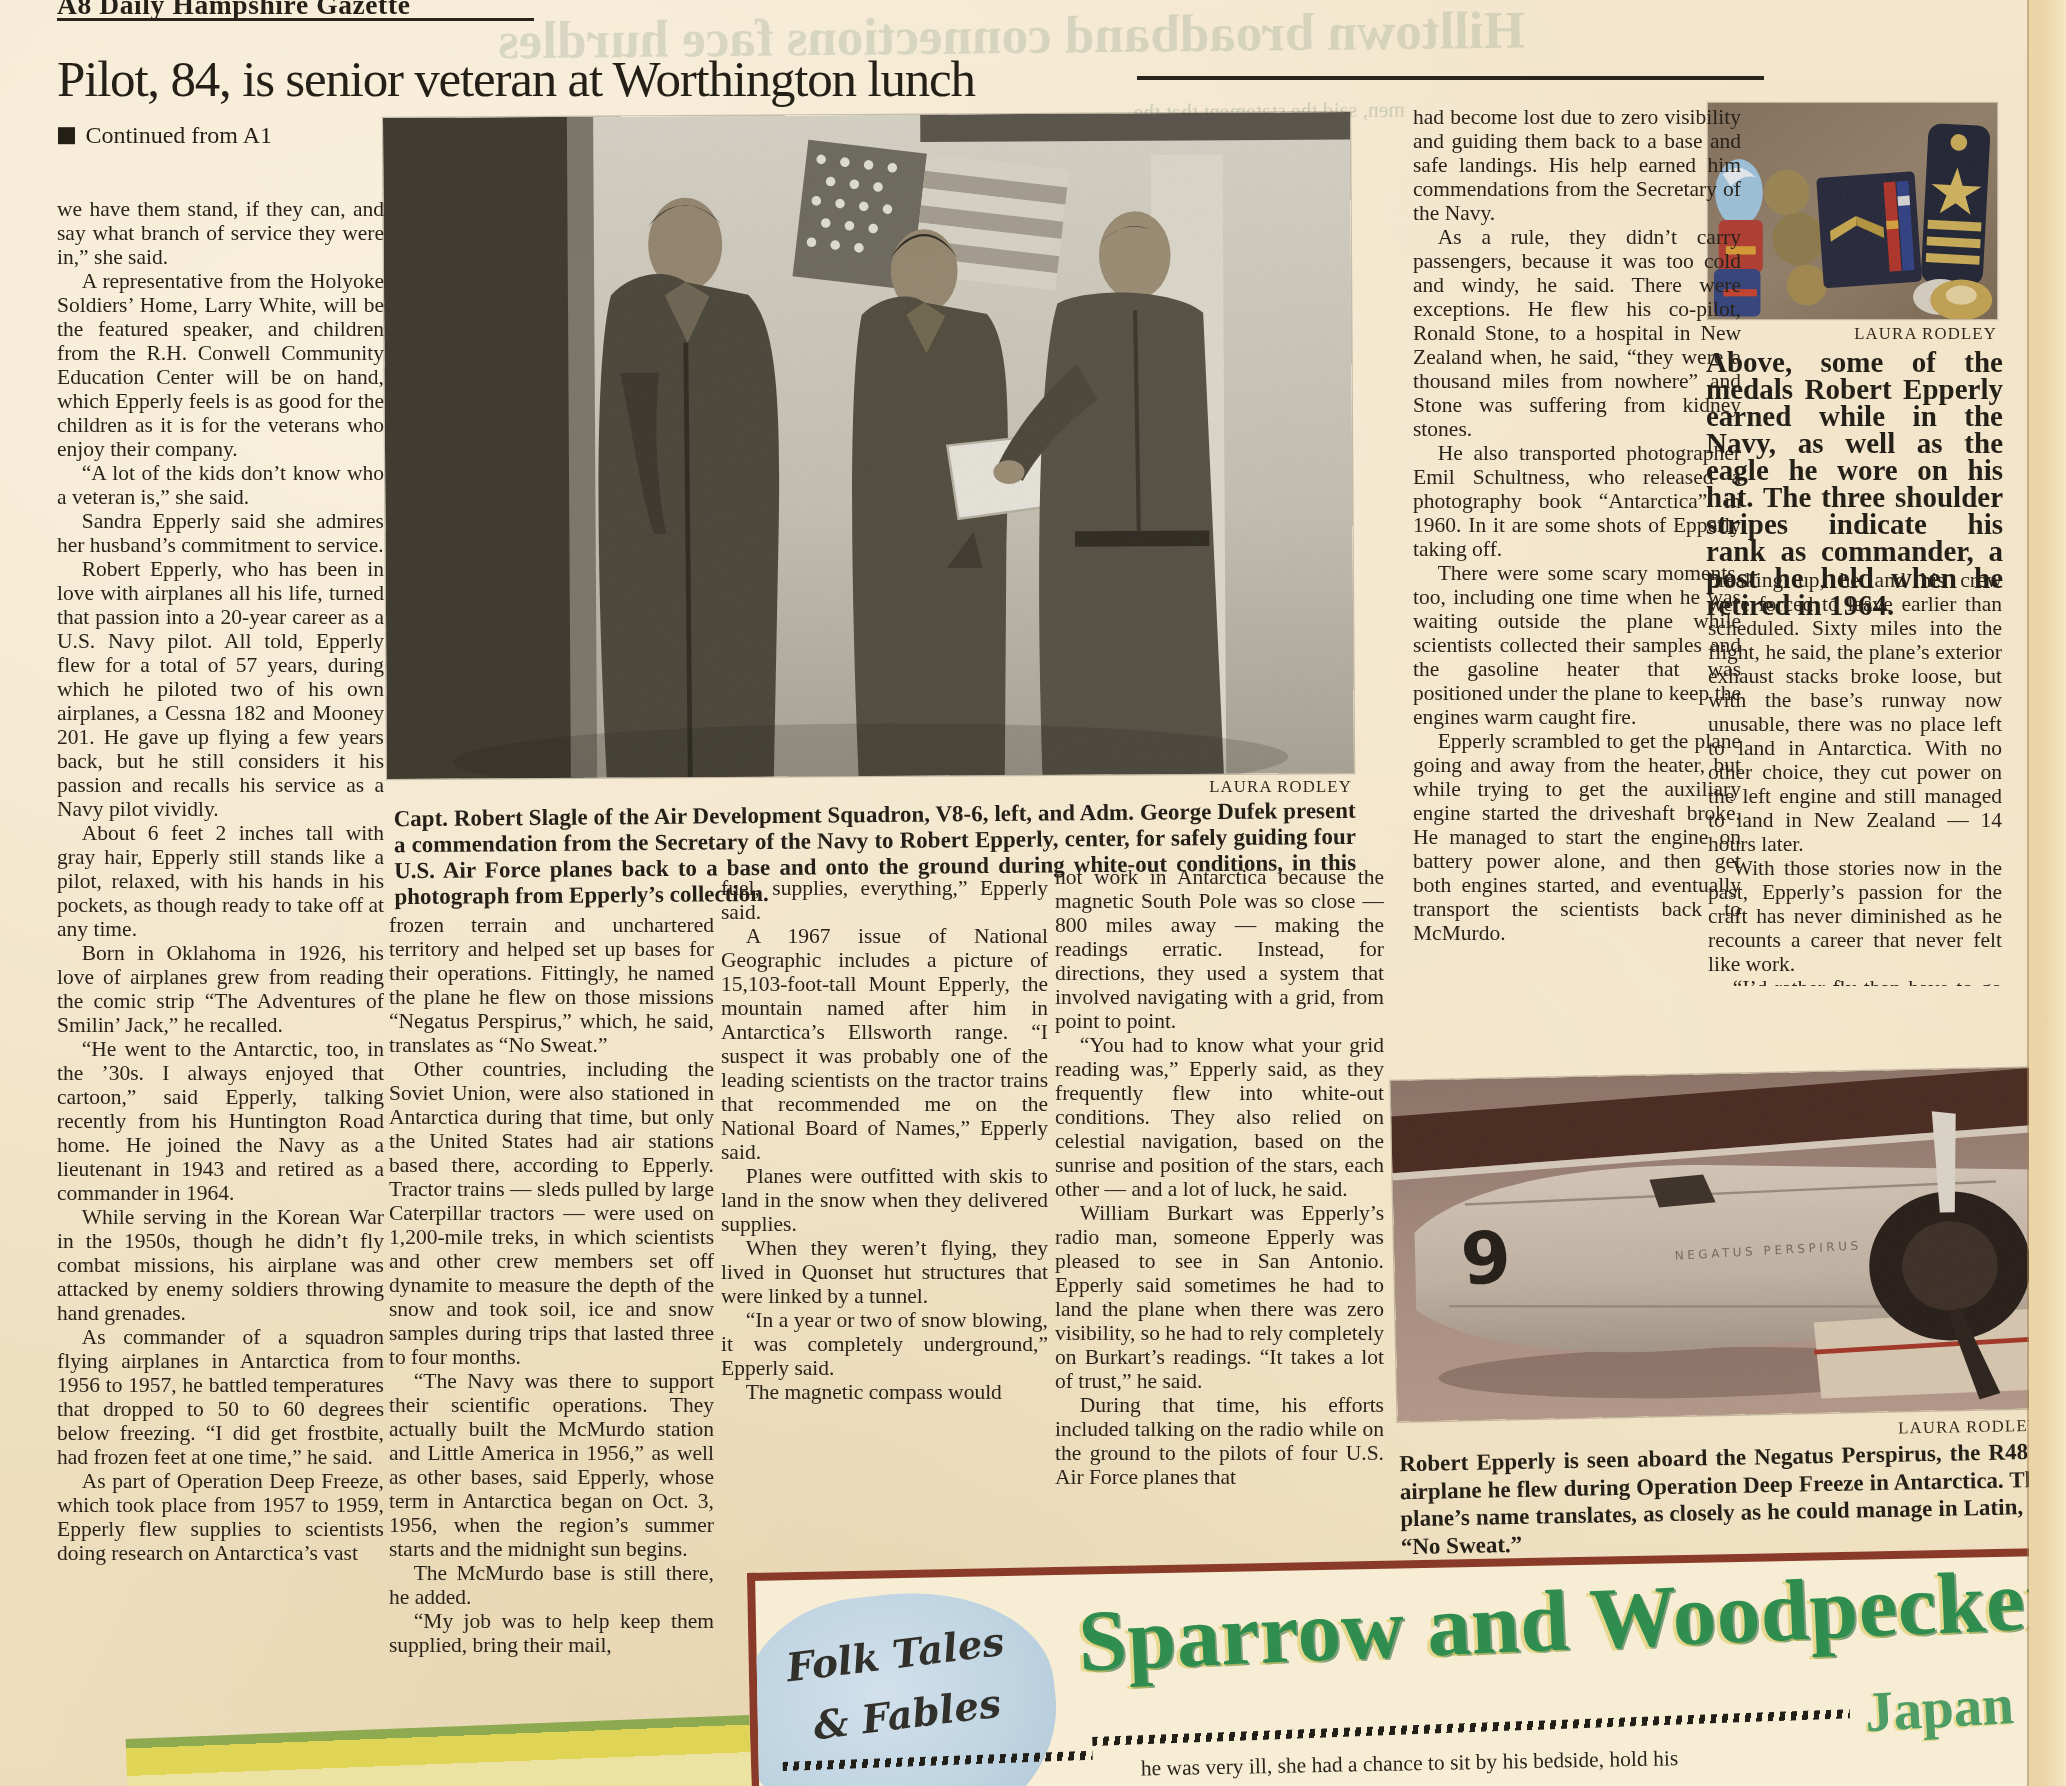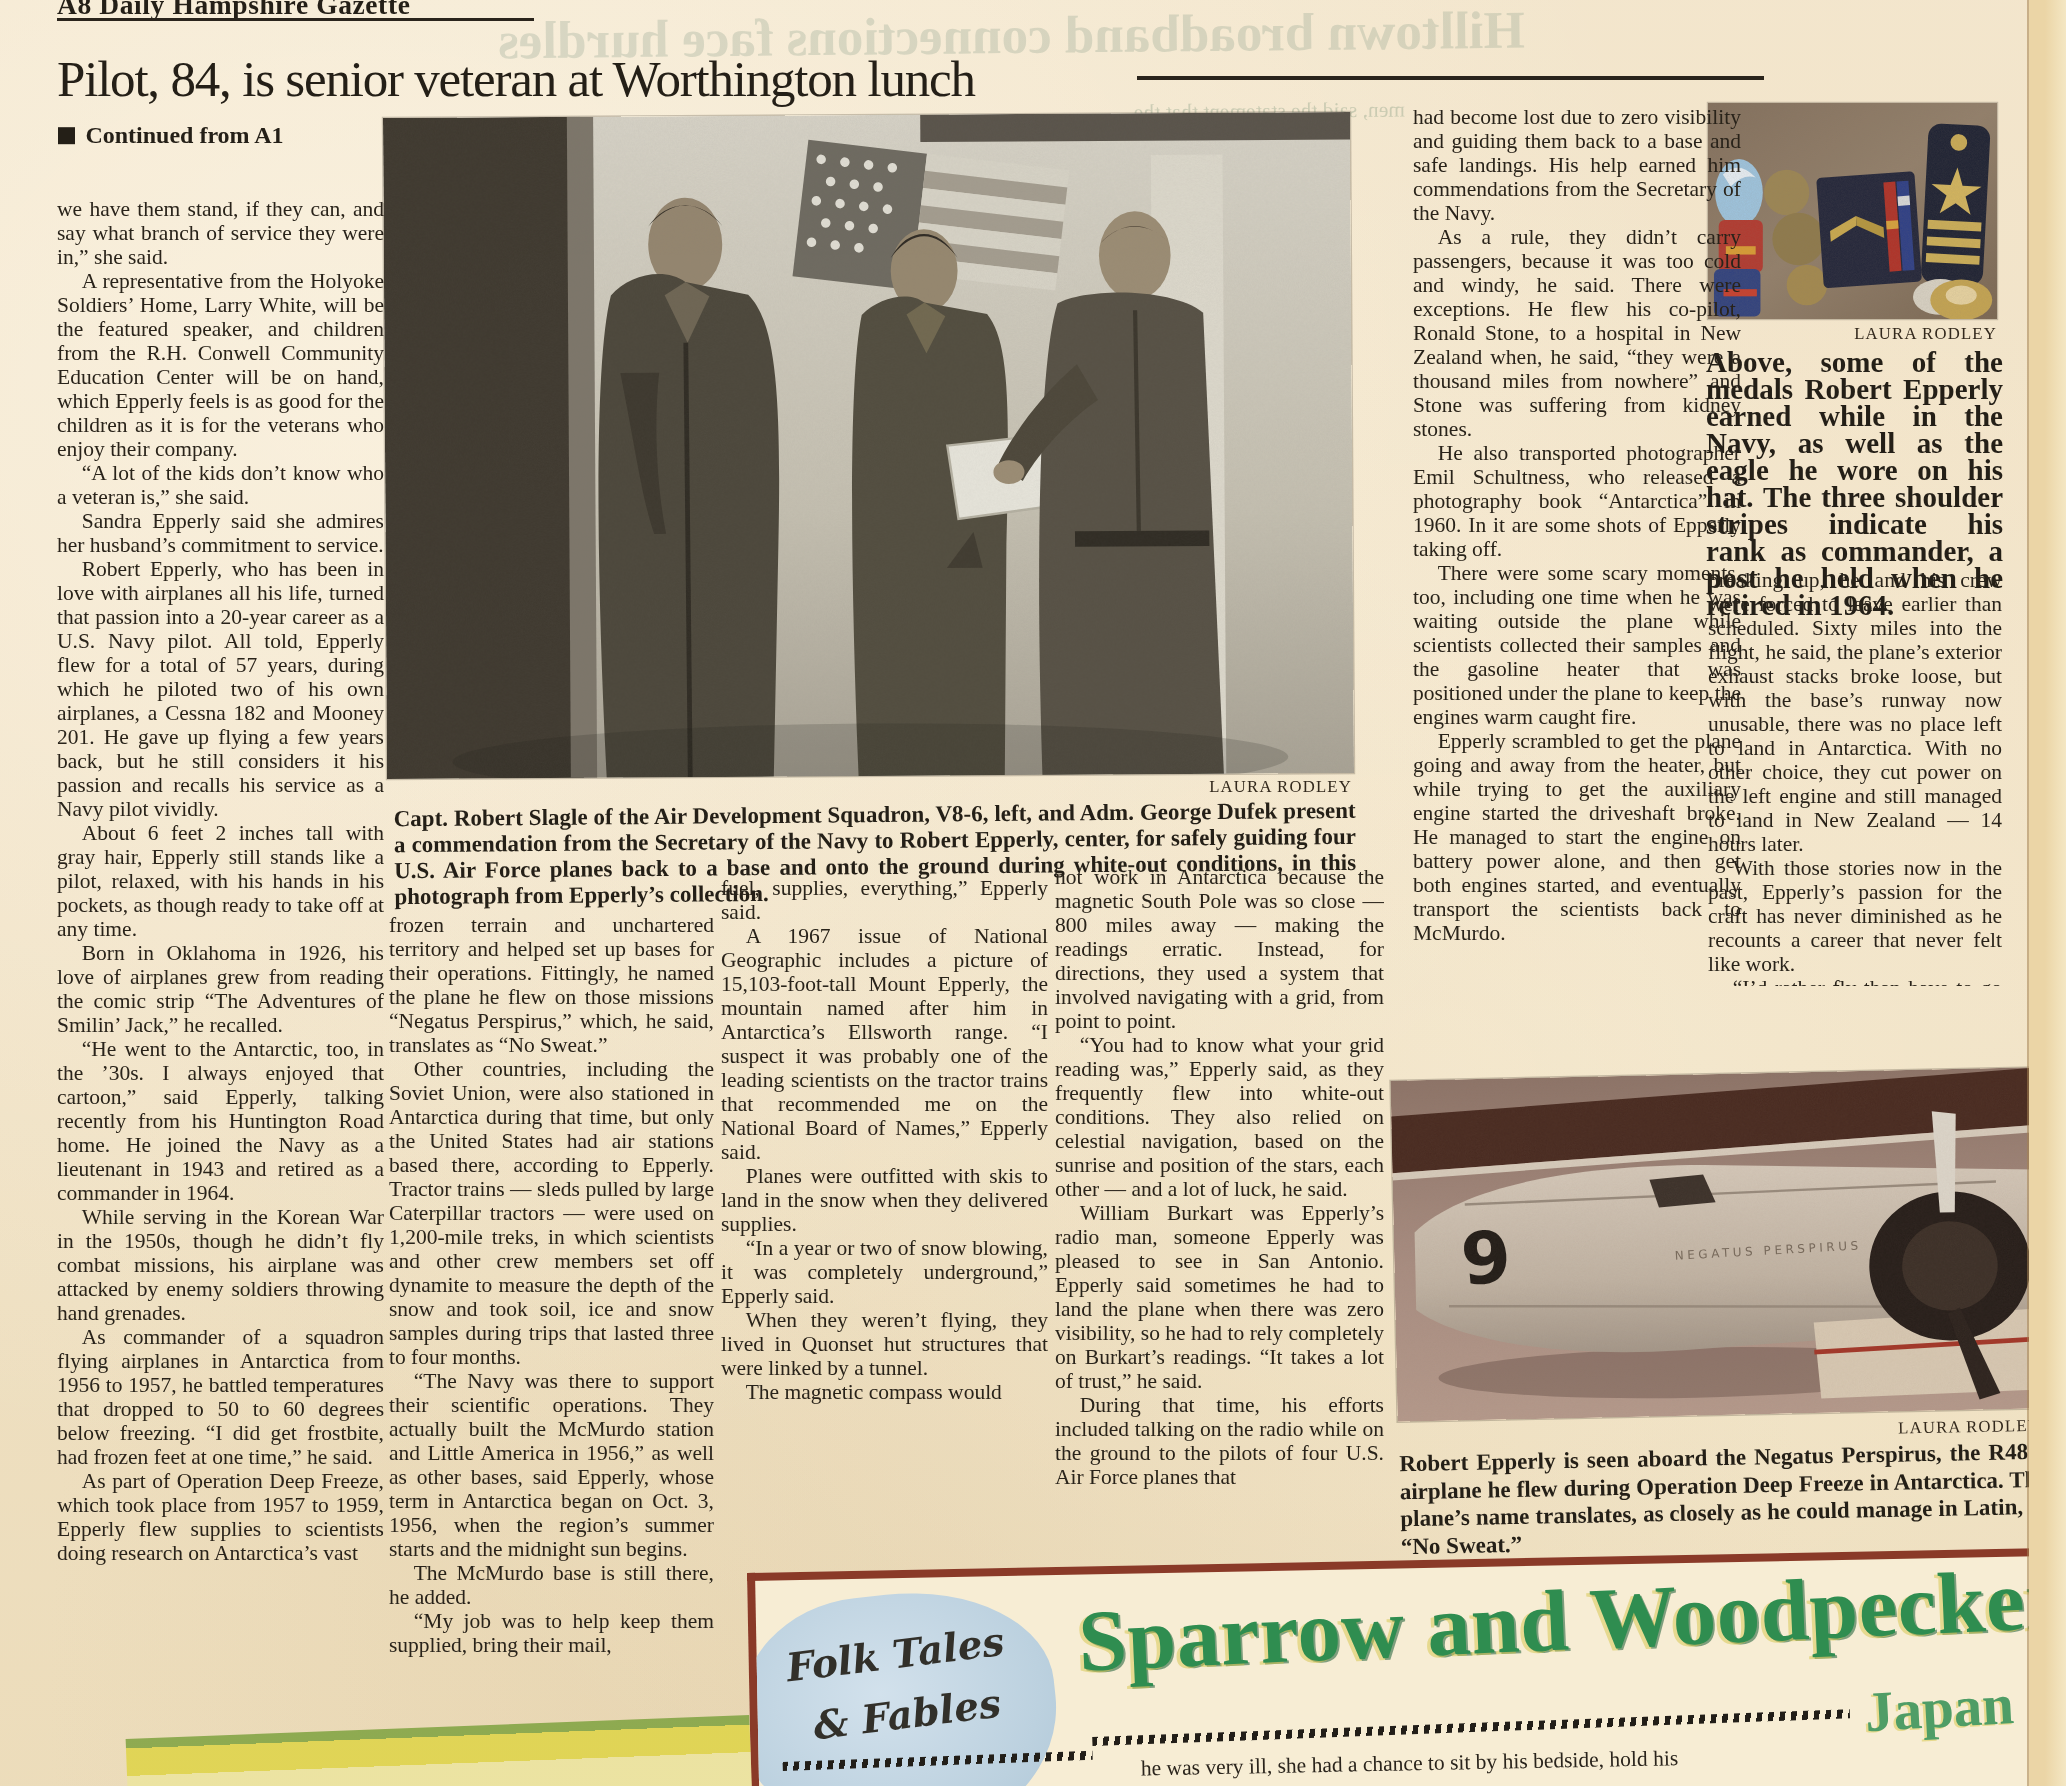--- a/index.html
+++ b/index.html
@@ -13,21 +13,21 @@
     font-family:"Liberation Serif", serif;color:#28221a;
   }
   
   .masthead{position:absolute;left:57px;top:-10.7px;font-size:27.5px;font-weight:bold;letter-spacing:0.6px;color:#241f17;}
   .mast-rule{position:absolute;left:57px;top:18px;width:477px;height:3px;background:#2a241c;}
   .ghost{position:absolute;transform:scaleX(-1) rotate(.6deg);white-space:nowrap;font-weight:bold;pointer-events:none;}
   .ghost.h{left:370px;top:4.8px;font-size:53px;color:rgba(128,152,130,.26);width:1283px;text-align:center;}
   .ghost.l2{left:1134px;top:99px;font-size:21.5px;font-weight:normal;color:rgba(108,138,114,.30);}
   .headline{position:absolute;left:57px;top:50px;font-size:51px;font-weight:normal;letter-spacing:-1.2px;color:#241f17;white-space:nowrap;}
   .head-rule{position:absolute;left:1137px;top:76px;width:627px;height:3.6px;background:#2a241c;}
-  .continued{position:absolute;left:58px;top:122px;font-size:24px;font-weight:bold;color:#241f17;}
+  .continued{position:absolute;left:58px;top:122px;font-size:24px;font-weight:normal;color:#241f17;}
   .continued .sq{display:inline-block;width:16.7px;height:16.7px;background:#241f17;margin-right:10.7px;transform:translateY(1.2px);}
   .col{position:absolute;font-size:21.5px;line-height:24px;text-align:justify;overflow:hidden;color:#29231a;}
   .col p{margin:0;text-indent:1.15em;}
   .col p.first{text-indent:0;}
   #col1{left:57px;  top:197px;  width:327px; height:1531px;}
   #col2{left:389px; top:913px; width:325px; height:865px;}
   #col3{left:721px;top:876px; width:327px; height:698px;}
   #col4{left:1055px;top:865px; width:329px; height:692px;}
   #col5{left:1377px;top:105px;  width:328px; height:1005px;margin-left:36px;}
   #col6{left:1708px;top:568px;  width:294px; height:418px;}
@@ -242,22 +242,22 @@
     <p class="first">frozen terrain and unchartered territory and helped set up bases for their operations. Fittingly, he named the plane he flew on those missions “Negatus Perspirus,” which, he said, translates as “No Sweat.”</p>
     <p>Other countries, including the Soviet Union, were also stationed in Antarctica during that time, but only the United States had air stations based there, according to Epperly. Tractor trains — sleds pulled by large Caterpillar tractors — were used on 1,200-mile treks, in which scientists and other crew members set off dynamite to measure the depth of the snow and took soil, ice and snow samples during trips that lasted three to four months.</p>
     <p>“The Navy was there to support their scientific operations. They actually built the McMurdo station and Little America in 1956,” as well as other bases, said Epperly, whose term in Antarctica began on Oct. 3, 1956, when the region’s summer starts and the midnight sun begins.</p>
     <p>The McMurdo base is still there, he added.</p>
     <p>“My job was to help keep them supplied, bring their mail,</p>
   </div>
   <div class="col" id="col3">
     <p class="first">fuel, supplies, everything,” Epperly said.</p>
     <p>A 1967 issue of National Geographic includes a picture of 15,103-foot-tall Mount Epperly, the mountain named after him in Antarctica’s Ellsworth range. “I suspect it was probably one of the leading scientists on the tractor trains that recommended me on the National Board of Names,” Epperly said.</p>
     <p>Planes were outfitted with skis to land in the snow when they delivered supplies.</p>
+    <p>When they weren’t flying, they lived in Quonset hut structures that were linked by a tunnel.</p>
     <p>“In a year or two of snow blowing, it was completely underground,” Epperly said.</p>
-    <p>When they weren’t flying, they lived in Quonset hut structures that were linked by a tunnel.</p>
     <p>The magnetic compass would</p>
   </div>
   <div class="col" id="col4">
     <p class="first">not work in Antarctica because the magnetic South Pole was so close — 800 miles away — making the readings erratic. Instead, for directions, they used a system that involved navigating with a grid, from point to point.</p>
     <p>“You had to know what your grid reading was,” Epperly said, as they frequently flew into white-out conditions. They also relied on celestial navigation, based on the sunrise and position of the stars, each other — and a lot of luck, he said.</p>
     <p>William Burkart was Epperly’s radio man, someone Epperly was pleased to see in San Antonio. Epperly said sometimes he had to land the plane when there was zero visibility, so he had to rely completely on Burkart’s readings. “It takes a lot of trust,” he said.</p>
     <p>During that time, his efforts included talking on the radio while on the ground to the pilots of four U.S. Air Force planes that</p>
   </div>
   <div class="col" id="col5">
     <p class="first">had become lost due to zero visibility and guiding them back to a base and safe landings. His help earned him commendations from the Secretary of the Navy.</p>

